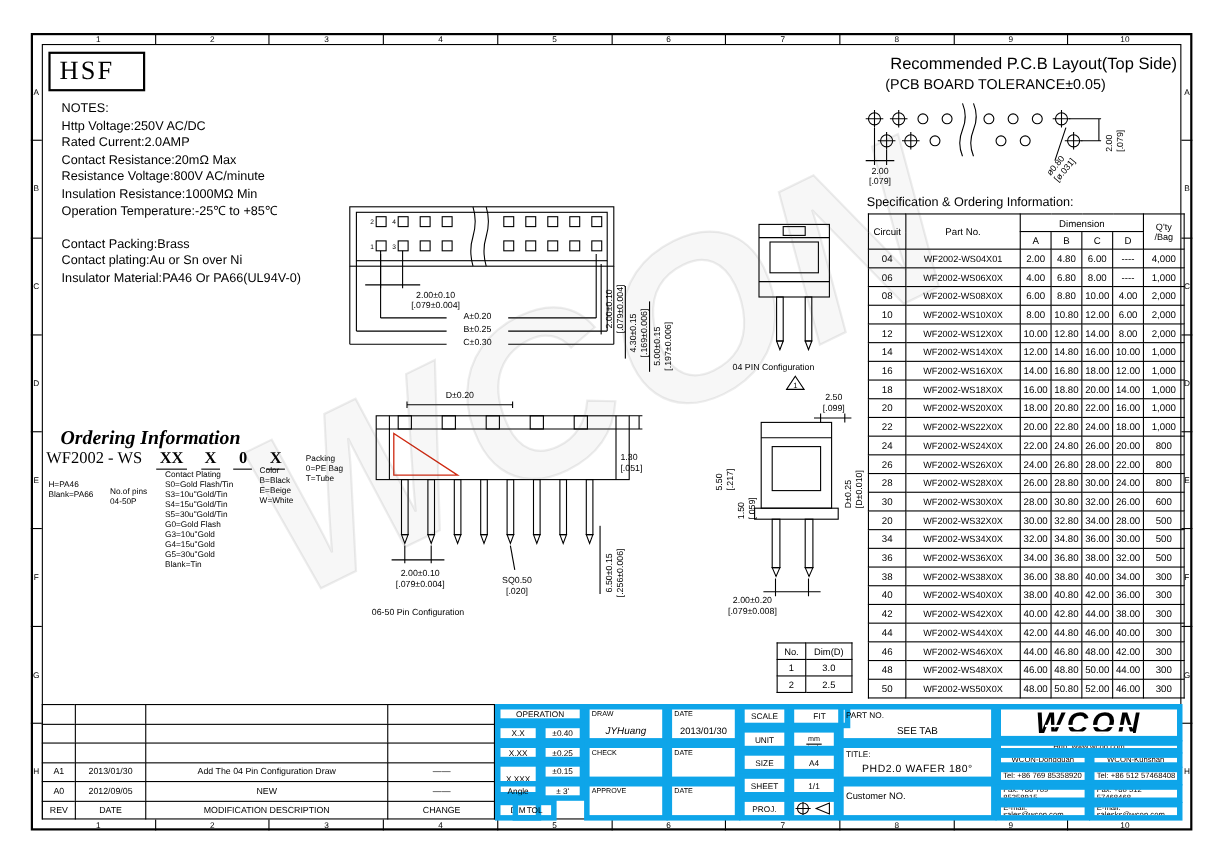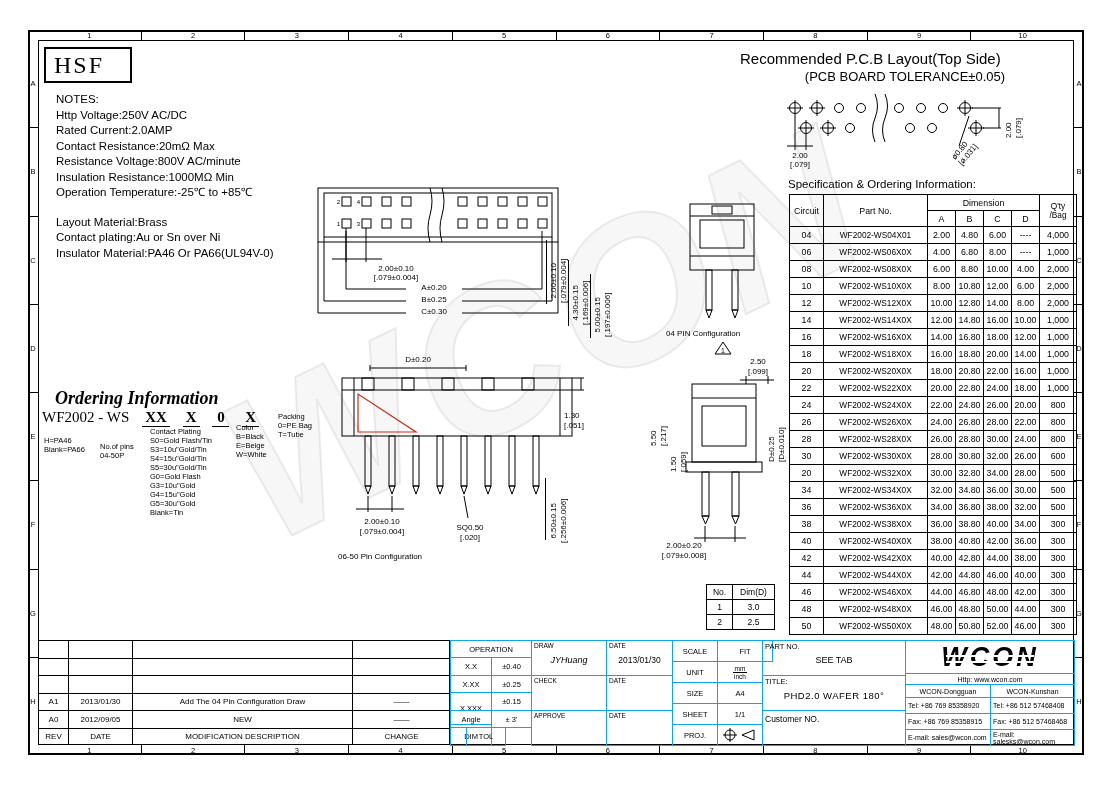--- a/index.html
+++ b/index.html
@@ -13,21 +13,21 @@
   .zones.h{flex-direction:row}
   .zones.v{flex-direction:column}
   .zone-cell{flex:1;display:flex;align-items:center;justify-content:center;font-size:7.5px}
   .zones.h .zone-cell + .zone-cell{border-left:1px solid #000}
   .zones.v .zone-cell + .zone-cell{border-top:1px solid #000}
   .hsf{position:absolute;left:44px;top:47px;width:88px;height:36px;border:2px solid #000;
        font-family:"Liberation Serif",serif;font-size:24px;letter-spacing:2px;
        display:flex;align-items:center;padding-left:8px}
   .notes{position:absolute;left:56px;top:92px;font-size:11.5px;line-height:15.5px}
   .notes .materials{margin-top:14px}
-  .pcb-title{position:absolute;left:740px;top:50px;width:330px;text-align:left;font-size:15px}
+  .pcb-title{position:absolute;left:740px;top:50px;width:330px;text-align:right;font-size:15px}
   .pcb-sub{position:absolute;left:740px;top:69px;width:330px;text-align:center;font-size:13px}
   .spec-heading{position:absolute;left:788px;top:178px;font-size:11.5px}
   table.spec{position:absolute;left:789px;top:194px;border-collapse:collapse;table-layout:fixed}
   table.spec th,table.spec td{border:1px solid #000;text-align:center;font-weight:normal;
        font-size:8.8px;height:17px;padding:0;white-space:nowrap;overflow:hidden}
   table.spec thead th{height:16px}
   table.spec td.partno{font-size:8.3px}
   .qtyhdr{font-size:8.3px;line-height:9px}
   .ln{fill:none;stroke:#000;stroke-width:1}
   .lnr{fill:none;stroke:#cf2a12;stroke-width:1.2}
@@ -47,21 +47,21 @@
   .ann-title{font-size:7.5px;line-height:9px}
   .ann-line{font-size:7.5px;line-height:9px}
   table.dimd{position:absolute;left:706px;top:584px;border-collapse:collapse;font-size:8.5px}
   table.dimd td{border:1px solid #000;height:15px;text-align:center;padding:0}
   table.dimd td.c0{width:26px} table.dimd td.c1{width:42px}
   .rev-table{position:absolute;left:38px;top:640px;width:412px;height:105px;display:grid;
              grid-template-columns:30px 64px 220px 98px;grid-auto-rows:17.5px;
              border-right:1px solid #000;font-size:8px}
   .rv-cell{border-left:1px solid #000;border-top:1px solid #000;display:flex;align-items:center;
            justify-content:center;overflow:hidden;white-space:nowrap}
-  .cell{position:absolute;border:1px solid #0ea5e9;overflow:hidden;font-size:8px}
+  .cell{position:absolute;border:5px solid #0ea5e9;overflow:hidden;font-size:8px}
   .cl{position:absolute;left:2px;top:1px;font-size:6.5px}
   .cv{position:absolute;left:0;right:0;top:14px;text-align:center;font-size:9px}
   .opc{display:flex;align-items:center;justify-content:center;font-size:7.5px}
   .frac{position:absolute;left:0;right:0;top:3px;text-align:center;font-size:6.5px;line-height:7px}
   .frac-top{display:inline-block;border-bottom:1px solid #000;padding:0 2px}
   .wcon-logo{display:flex;align-items:center;justify-content:center;font-weight:bold;
              font-style:italic;font-size:27px;letter-spacing:3px}
   .stripe{position:absolute;left:40px;right:40px;height:2px;background:#fff}
   .office{font-size:7px;line-height:1;display:flex;align-items:center;padding-left:2px}
   .office.ctr{justify-content:center;padding-left:0}
@@ -130,21 +130,21 @@
     <div>NOTES:</div>
     <div>
         <div class="note-line">Http Voltage:250V AC/DC</div>
         <div class="note-line">Rated Current:2.0AMP</div>
         <div class="note-line">Contact Resistance:20mΩ Max</div>
         <div class="note-line">Resistance Voltage:800V AC/minute</div>
         <div class="note-line">Insulation Resistance:1000MΩ Min</div>
         <div class="note-line">Operation Temperature:-25℃ to +85℃</div>
       </div>
     <div class="materials">
-        <div class="note-line">Layout Material:Brass</div>
+        <div class="note-line">Contact Packing:Brass</div>
         <div class="note-line">Contact plating:Au or Sn over Ni</div>
         <div class="note-line">Insulator Material:PA46 Or PA66(UL94V-0)</div>
       </div>
   </div>
 
   <div class="pcb-title">Recommended P.C.B Layout(Top Side)</div>
   <div class="pcb-sub">(PCB BOARD TOLERANCE±0.05)</div>
 
   <svg class="abs" style="left:773px;top:86px" width="264" height="92" viewBox="0 0 264 92">
     <g class="ln">

